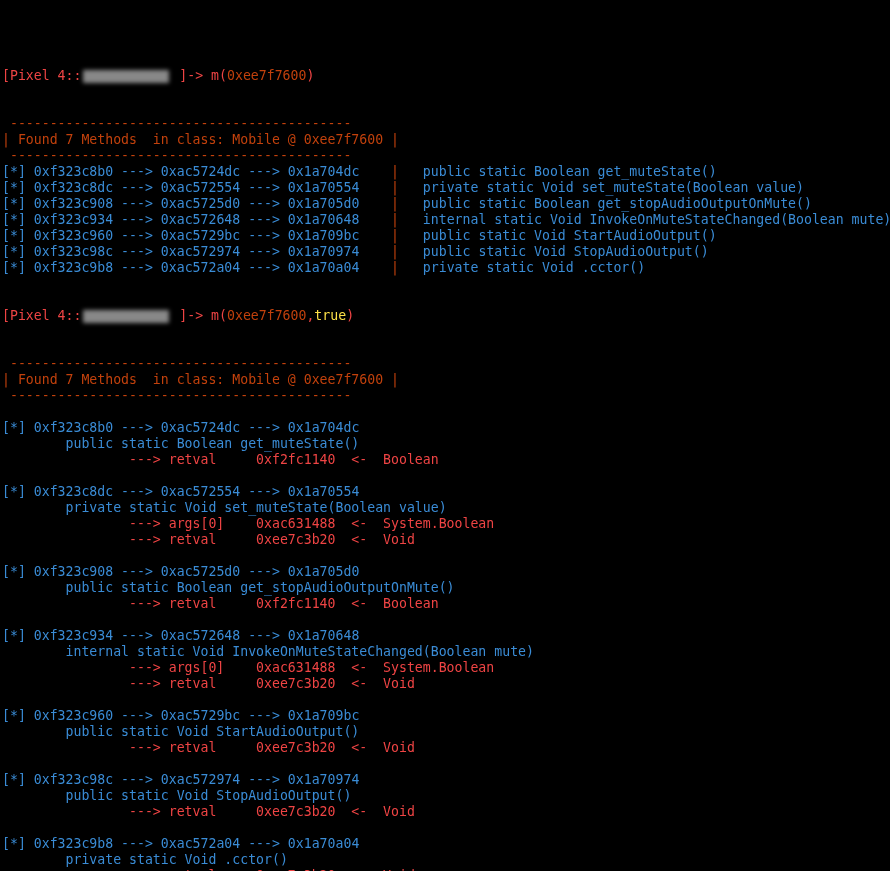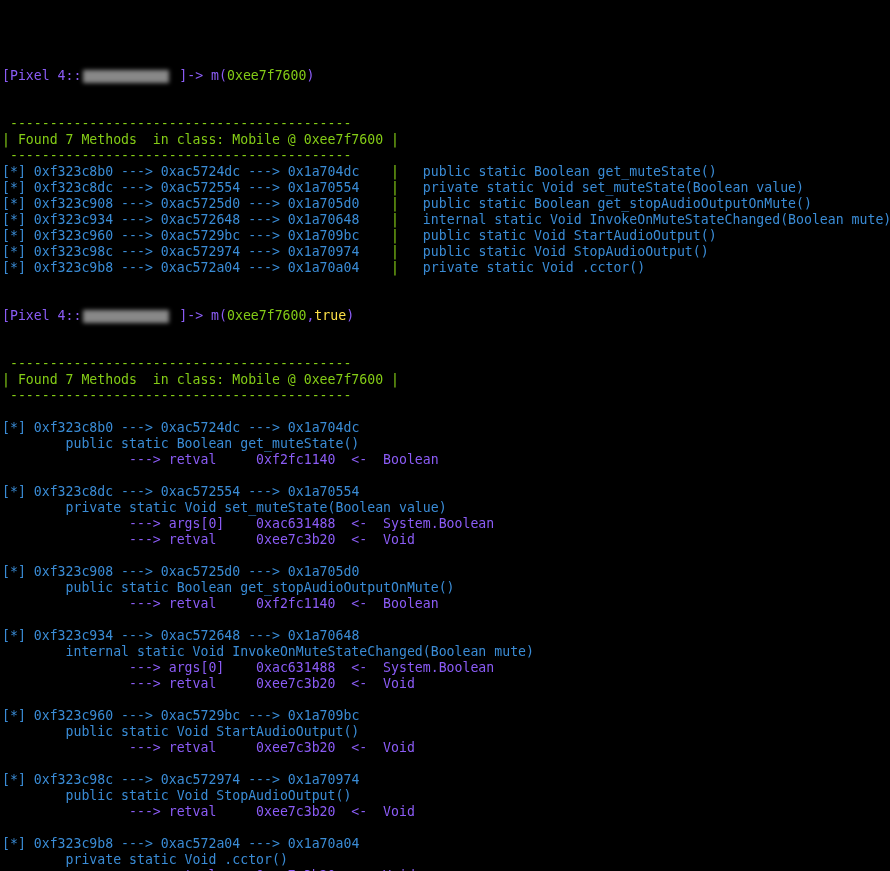--- a/index.html
+++ b/index.html
@@ -1,18 +1,18 @@
 <!DOCTYPE html>
 <html><head>
 <meta charset="utf-8">
 <style>
   html,body{margin:0;padding:0;background:#000;color:#ccc;width:890px;height:871px;overflow:hidden}
   body{font-family:Consolas,Menlo,monospace;font-size:13.2px;line-height:16px;white-space:pre;padding:4px 2px}
-  .w{color:#8b5cf6}
-  .y{color:#84cc16}
+  .w{color:#ef4444}
+  .y{color:#c2410c}
   .b{color:#3a8cd6}
   .g{color:#fde047}
   .redact{display:inline-block;width:86px;height:13px;background:#888;vertical-align:middle;filter:blur(2px);margin:0 2px}
 </style>
 </head>
 <body>
 
 
 
 <div id="out"><div><span class="w">[Pixel 4::</span><span class="redact"></span><span class="w"> ]-&gt; </span><span class="w">m(</span><span class="y">0xee7f7600</span><span class="w">)</span></div><div>&nbsp;</div><div>&nbsp;</div><div><span class="y"> -------------------------------------------</span></div><div><span class="y">| Found 7 Methods  in class: Mobile @ 0xee7f7600 |</span></div><div><span class="y"> -------------------------------------------</span></div><div><span class="b">[*] </span><span class="b">0xf323c8b0</span><span class="b"> ---&gt; </span><span class="b">0xac5724dc</span><span class="b"> ---&gt; </span><span class="b">0x1a704dc</span><span class="y">    |   </span><span class="b">public static Boolean get_muteState()</span></div><div><span class="b">[*] </span><span class="b">0xf323c8dc</span><span class="b"> ---&gt; </span><span class="b">0xac572554</span><span class="b"> ---&gt; </span><span class="b">0x1a70554</span><span class="y">    |   </span><span class="b">private static Void set_muteState(Boolean value)</span></div><div><span class="b">[*] </span><span class="b">0xf323c908</span><span class="b"> ---&gt; </span><span class="b">0xac5725d0</span><span class="b"> ---&gt; </span><span class="b">0x1a705d0</span><span class="y">    |   </span><span class="b">public static Boolean get_stopAudioOutputOnMute()</span></div><div><span class="b">[*] </span><span class="b">0xf323c934</span><span class="b"> ---&gt; </span><span class="b">0xac572648</span><span class="b"> ---&gt; </span><span class="b">0x1a70648</span><span class="y">    |   </span><span class="b">internal static Void InvokeOnMuteStateChanged(Boolean mute)</span></div><div><span class="b">[*] </span><span class="b">0xf323c960</span><span class="b"> ---&gt; </span><span class="b">0xac5729bc</span><span class="b"> ---&gt; </span><span class="b">0x1a709bc</span><span class="y">    |   </span><span class="b">public static Void StartAudioOutput()</span></div><div><span class="b">[*] </span><span class="b">0xf323c98c</span><span class="b"> ---&gt; </span><span class="b">0xac572974</span><span class="b"> ---&gt; </span><span class="b">0x1a70974</span><span class="y">    |   </span><span class="b">public static Void StopAudioOutput()</span></div><div><span class="b">[*] </span><span class="b">0xf323c9b8</span><span class="b"> ---&gt; </span><span class="b">0xac572a04</span><span class="b"> ---&gt; </span><span class="b">0x1a70a04</span><span class="y">    |   </span><span class="b">private static Void .cctor()</span></div><div>&nbsp;</div><div>&nbsp;</div><div><span class="w">[Pixel 4::</span><span class="redact"></span><span class="w"> ]-&gt; </span><span class="w">m(</span><span class="y">0xee7f7600</span><span class="w">,</span><span class="g">true</span><span class="w">)</span></div><div>&nbsp;</div><div>&nbsp;</div><div><span class="y"> -------------------------------------------</span></div><div><span class="y">| Found 7 Methods  in class: Mobile @ 0xee7f7600 |</span></div><div><span class="y"> -------------------------------------------</span></div><div>&nbsp;</div><div><span class="b">[*] </span><span class="b">0xf323c8b0</span><span class="b"> ---&gt; </span><span class="b">0xac5724dc</span><span class="b"> ---&gt; </span><span class="b">0x1a704dc</span></div><div><span class="b">        public static Boolean get_muteState()</span></div><div><span class="w">                ---&gt; retval     0xf2fc1140  &lt;-  Boolean</span></div><div>&nbsp;</div><div><span class="b">[*] </span><span class="b">0xf323c8dc</span><span class="b"> ---&gt; </span><span class="b">0xac572554</span><span class="b"> ---&gt; </span><span class="b">0x1a70554</span></div><div><span class="b">        private static Void set_muteState(Boolean value)</span></div><div><span class="w">                ---&gt; args[0]    0xac631488  &lt;-  System.Boolean</span></div><div><span class="w">                ---&gt; retval     0xee7c3b20  &lt;-  Void</span></div><div>&nbsp;</div><div><span class="b">[*] </span><span class="b">0xf323c908</span><span class="b"> ---&gt; </span><span class="b">0xac5725d0</span><span class="b"> ---&gt; </span><span class="b">0x1a705d0</span></div><div><span class="b">        public static Boolean get_stopAudioOutputOnMute()</span></div><div><span class="w">                ---&gt; retval     0xf2fc1140  &lt;-  Boolean</span></div><div>&nbsp;</div><div><span class="b">[*] </span><span class="b">0xf323c934</span><span class="b"> ---&gt; </span><span class="b">0xac572648</span><span class="b"> ---&gt; </span><span class="b">0x1a70648</span></div><div><span class="b">        internal static Void InvokeOnMuteStateChanged(Boolean mute)</span></div><div><span class="w">                ---&gt; args[0]    0xac631488  &lt;-  System.Boolean</span></div><div><span class="w">                ---&gt; retval     0xee7c3b20  &lt;-  Void</span></div><div>&nbsp;</div><div><span class="b">[*] </span><span class="b">0xf323c960</span><span class="b"> ---&gt; </span><span class="b">0xac5729bc</span><span class="b"> ---&gt; </span><span class="b">0x1a709bc</span></div><div><span class="b">        public static Void StartAudioOutput()</span></div><div><span class="w">                ---&gt; retval     0xee7c3b20  &lt;-  Void</span></div><div>&nbsp;</div><div><span class="b">[*] </span><span class="b">0xf323c98c</span><span class="b"> ---&gt; </span><span class="b">0xac572974</span><span class="b"> ---&gt; </span><span class="b">0x1a70974</span></div><div><span class="b">        public static Void StopAudioOutput()</span></div><div><span class="w">                ---&gt; retval     0xee7c3b20  &lt;-  Void</span></div><div>&nbsp;</div><div><span class="b">[*] </span><span class="b">0xf323c9b8</span><span class="b"> ---&gt; </span><span class="b">0xac572a04</span><span class="b"> ---&gt; </span><span class="b">0x1a70a04</span></div><div><span class="b">        private static Void .cctor()</span></div><div><span class="w">                ---&gt; retval     0xee7c3b20  &lt;-  Void</span></div></div>

